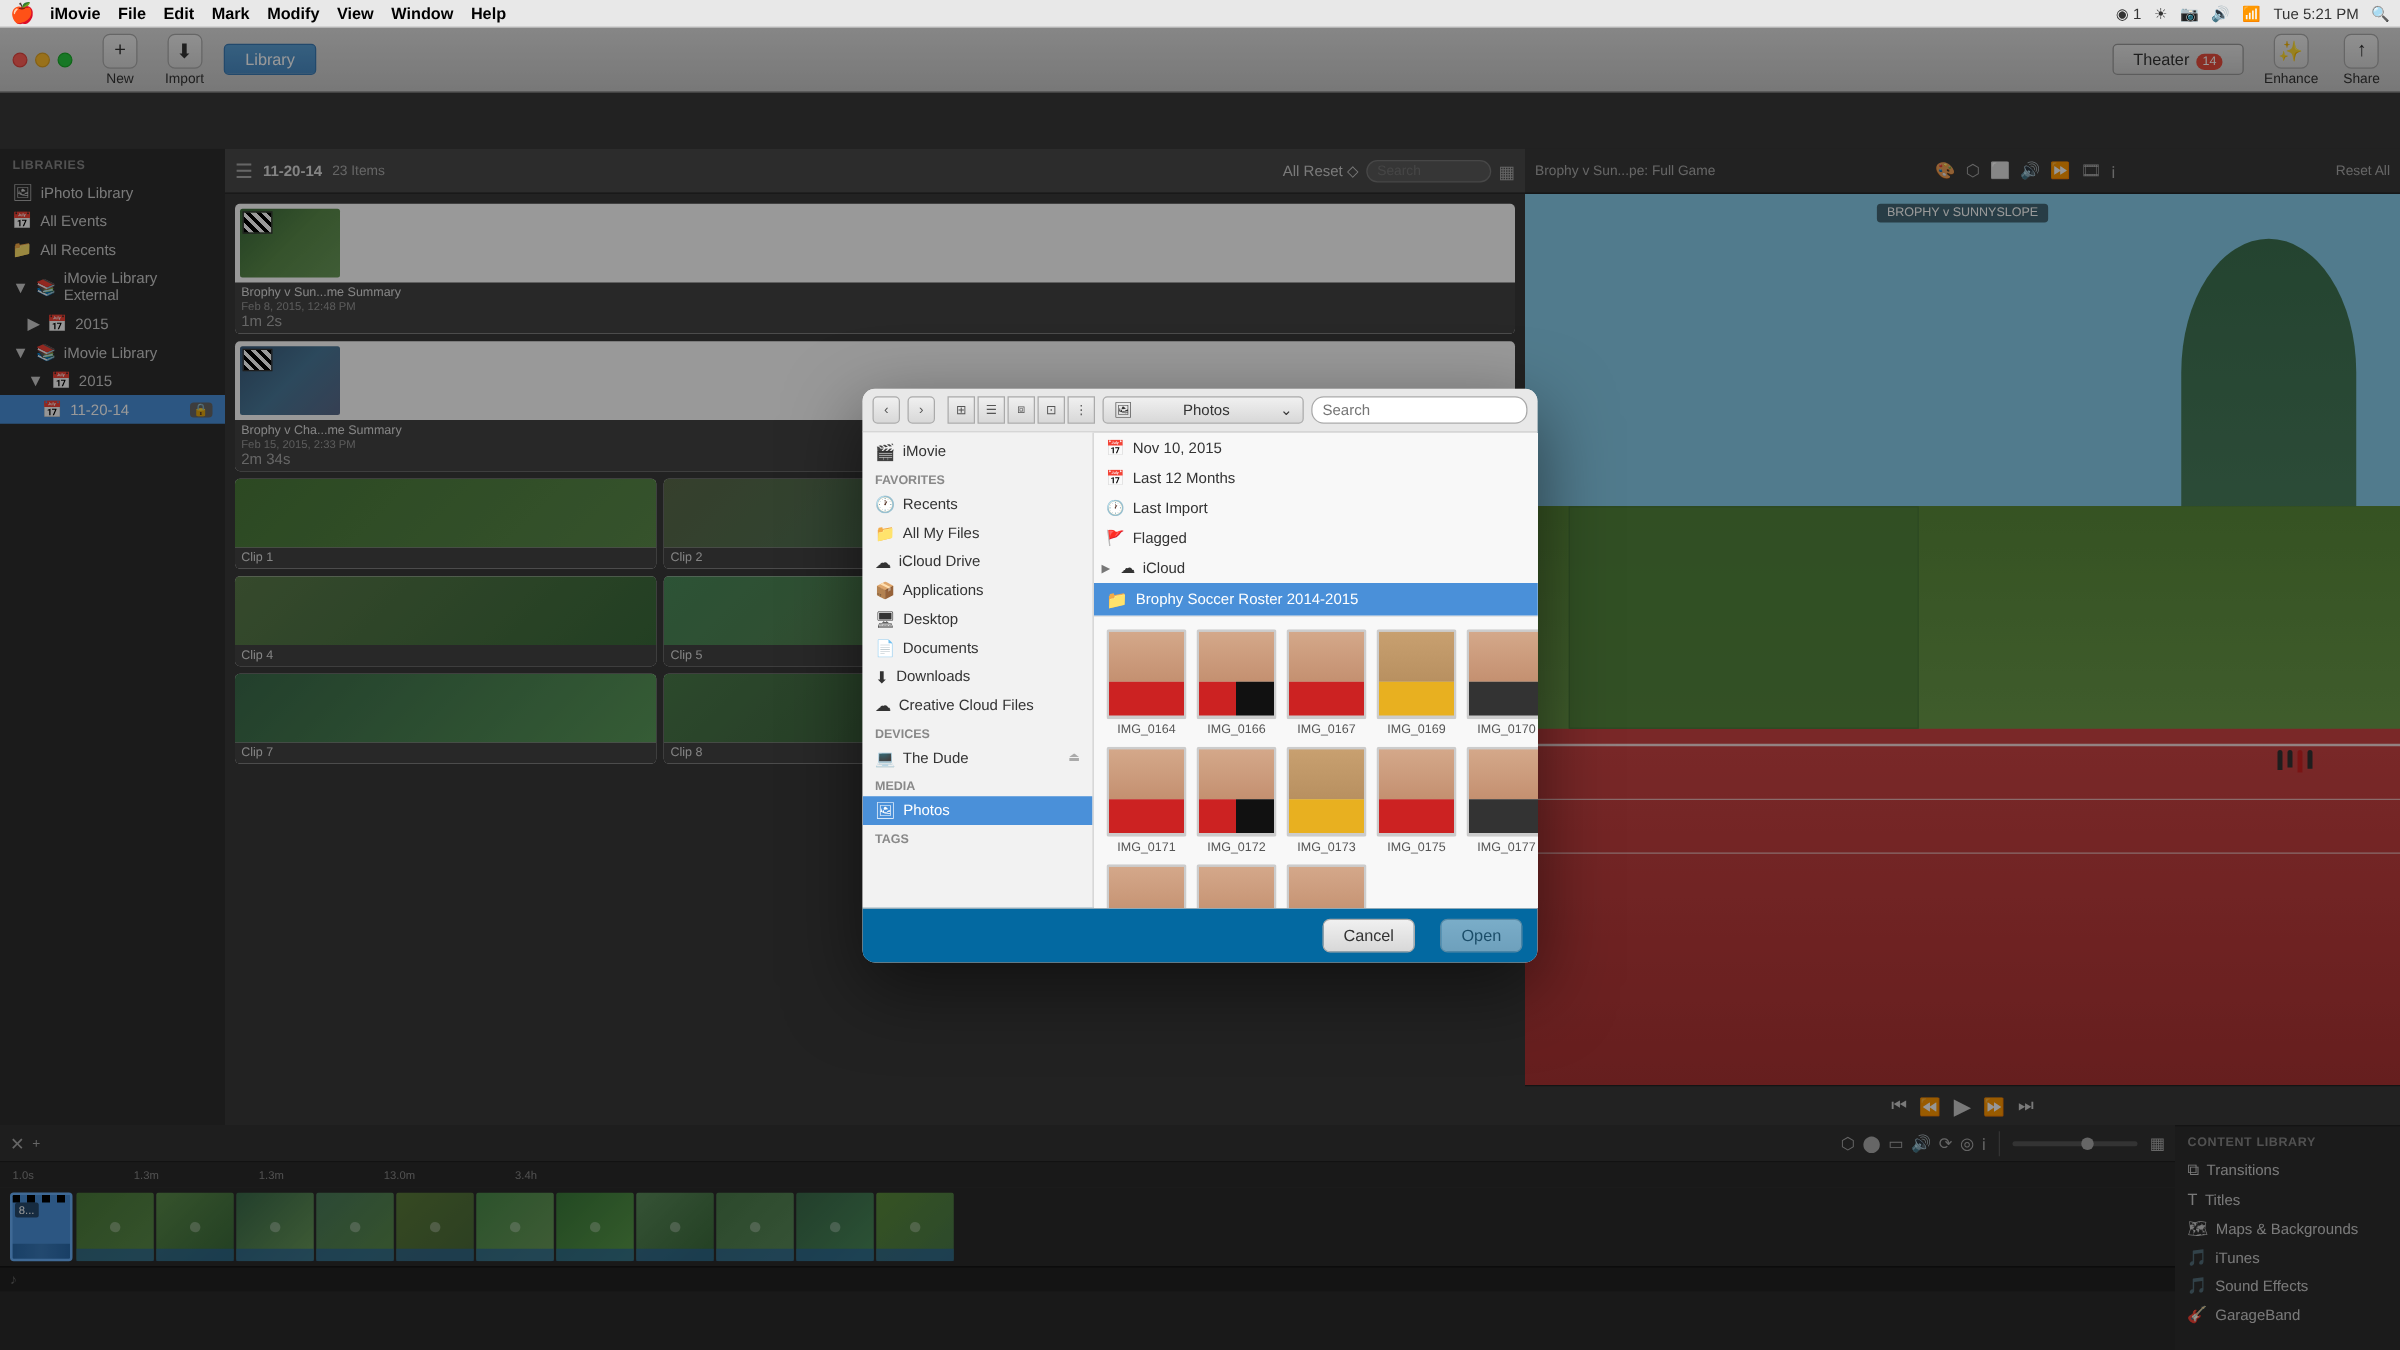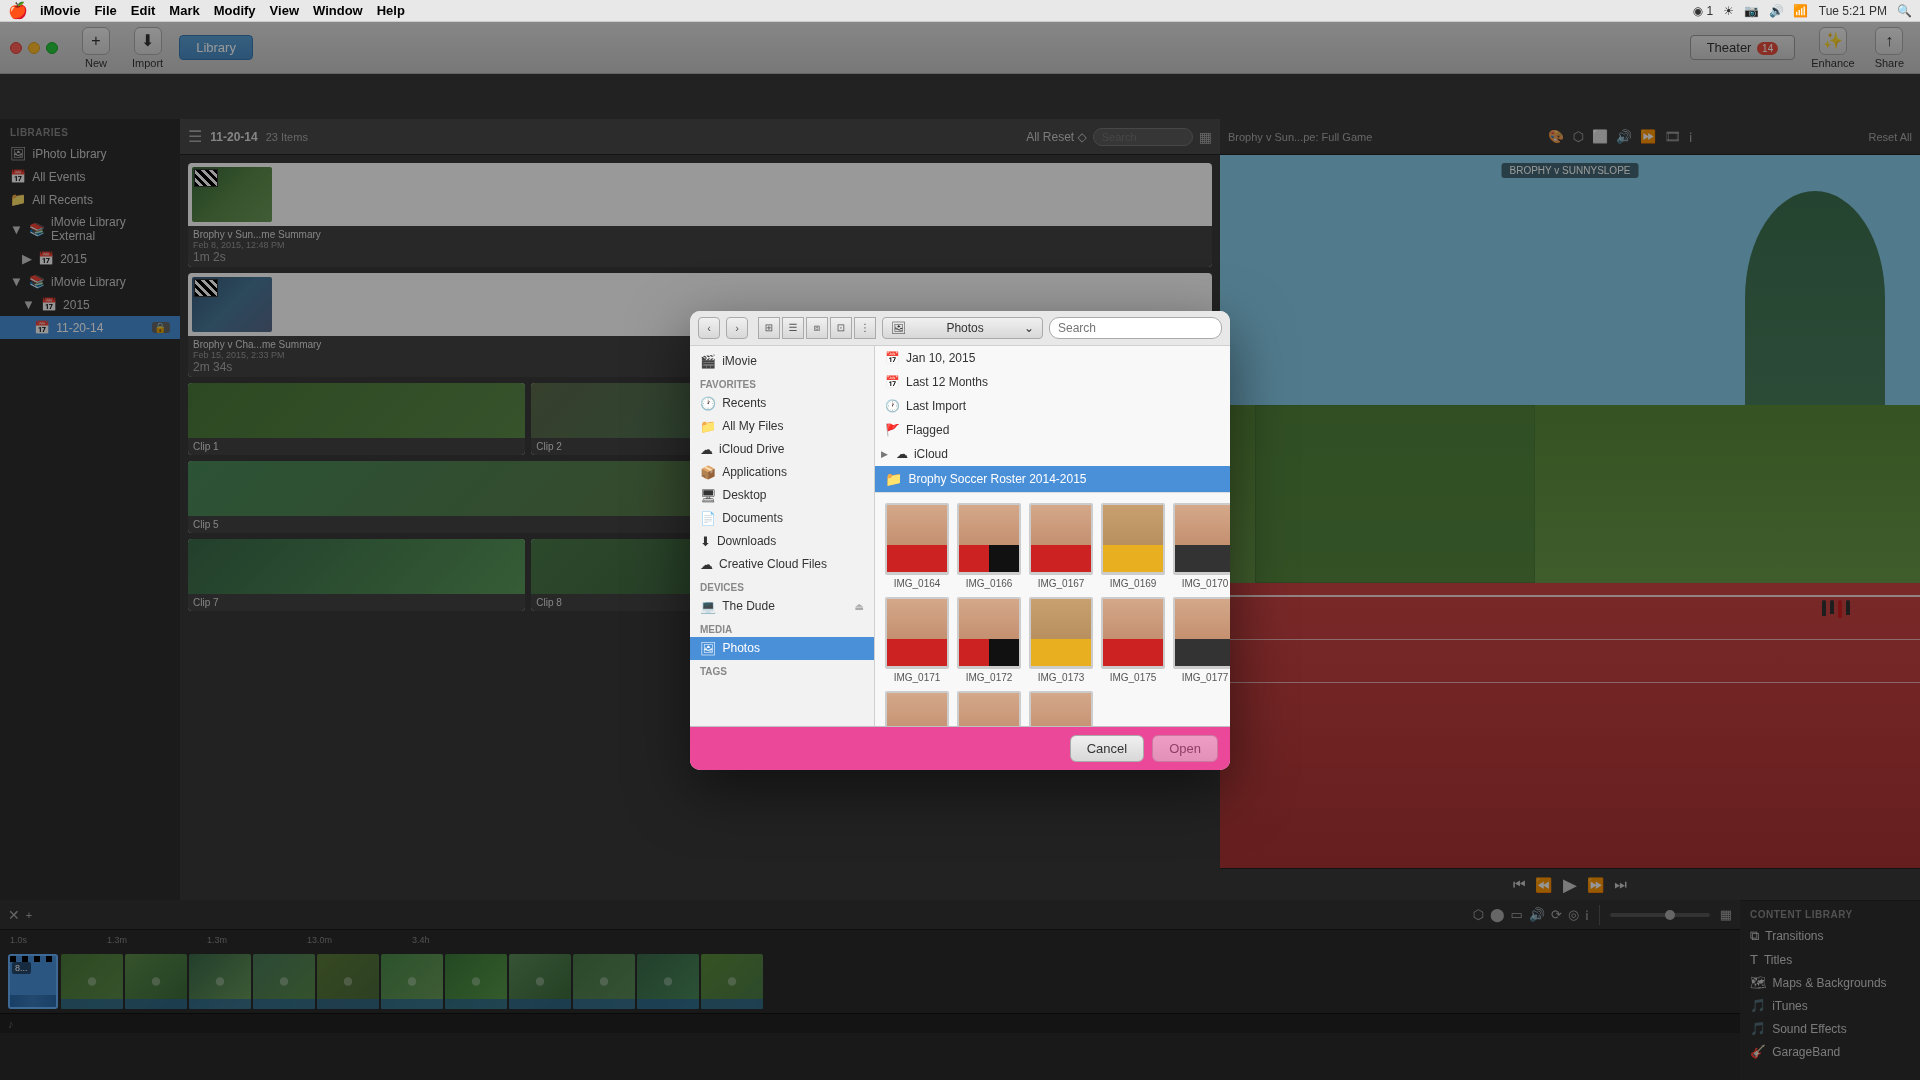--- a/index.html
+++ b/index.html
@@ -528,27 +528,27 @@
       background: repeating-linear-gradient(90deg, #cc2222, #cc2222 50%, #111 50%, #111 100%);
     }
     .photo-label {
       font-size: 10px;
       color: #555;
       text-align: center;
     }
 
     .dialog-footer {
       height: 44px;
-      background: #ec4899;
+      background: #0369a1;
       border-top: 1px solid #c0c0c0;
       display: flex;
       align-items: center;
       justify-content: flex-end;
       padding: 0 12px;
-      gap: 8px;
+      gap: 20px;
     }
     .dialog-btn {
       padding: 5px 16px;
       border-radius: 6px;
       font-size: 13px;
       cursor: pointer;
       border: 1px solid #aaa;
       background: linear-gradient(to bottom, #f0f0f0, #d8d8d8);
       color: #333;
     }
@@ -735,20 +735,26 @@
           </div>
           <div class="clip-item">
             <div style="width:100%;height:55px;background:linear-gradient(135deg,#3a8a4a,#6a9a5a);border-radius:2px 2px 0 0;"></div>
             <div class="clip-info">
                 <div class="clip-name">Clip 3</div>
               </div>
           </div>
         </div>
 
         <div class="clip-row">
+          <div class="clip-item">
+            <div style="width:100%;height:55px;background:linear-gradient(135deg,#5a7a4a,#3a6a3a);border-radius:2px 2px 0 0;"></div>
+            <div class="clip-info">
+                <div class="clip-name">Clip 4</div>
+              </div>
+          </div>
           <div class="clip-item">
             <div style="width:100%;height:55px;background:linear-gradient(135deg,#4a8a5a,#5a7a4a);border-radius:2px 2px 0 0;"></div>
             <div class="clip-info">
                 <div class="clip-name">Clip 5</div>
               </div>
           </div>
           <div class="clip-item">
             <div style="width:100%;height:55px;background:linear-gradient(135deg,#6a8a4a,#4a6a3a);border-radius:2px 2px 0 0;"></div>
             <div class="clip-info">
                 <div class="clip-name">Clip 6</div>
@@ -1036,21 +1042,21 @@
         </div>
 
         <div class="ds-section-label">Tags</div>
       </div>
 
       <div class="dialog-main">
 
         <div style="border-bottom:1px solid #ddd;">
           <div class="ds-item" style="background:#f8f8f8;padding:5px 10px;">
             <span style="font-size:12px;">📅</span>
-            <span>Jan 10, 2015</span>
+            <span>Nov 10, 2015</span>
           </div>
           <div class="ds-item" style="background:#f8f8f8;padding:5px 10px;">
             <span style="font-size:12px;">📅</span>
             <span>Last 12 Months</span>
           </div>
           <div class="ds-item" style="background:#f8f8f8;padding:5px 10px;">
             <span style="font-size:12px;">🕐</span>
             <span>Last Import</span>
           </div>
           <div class="ds-item" style="background:#f8f8f8;padding:5px 10px;">

